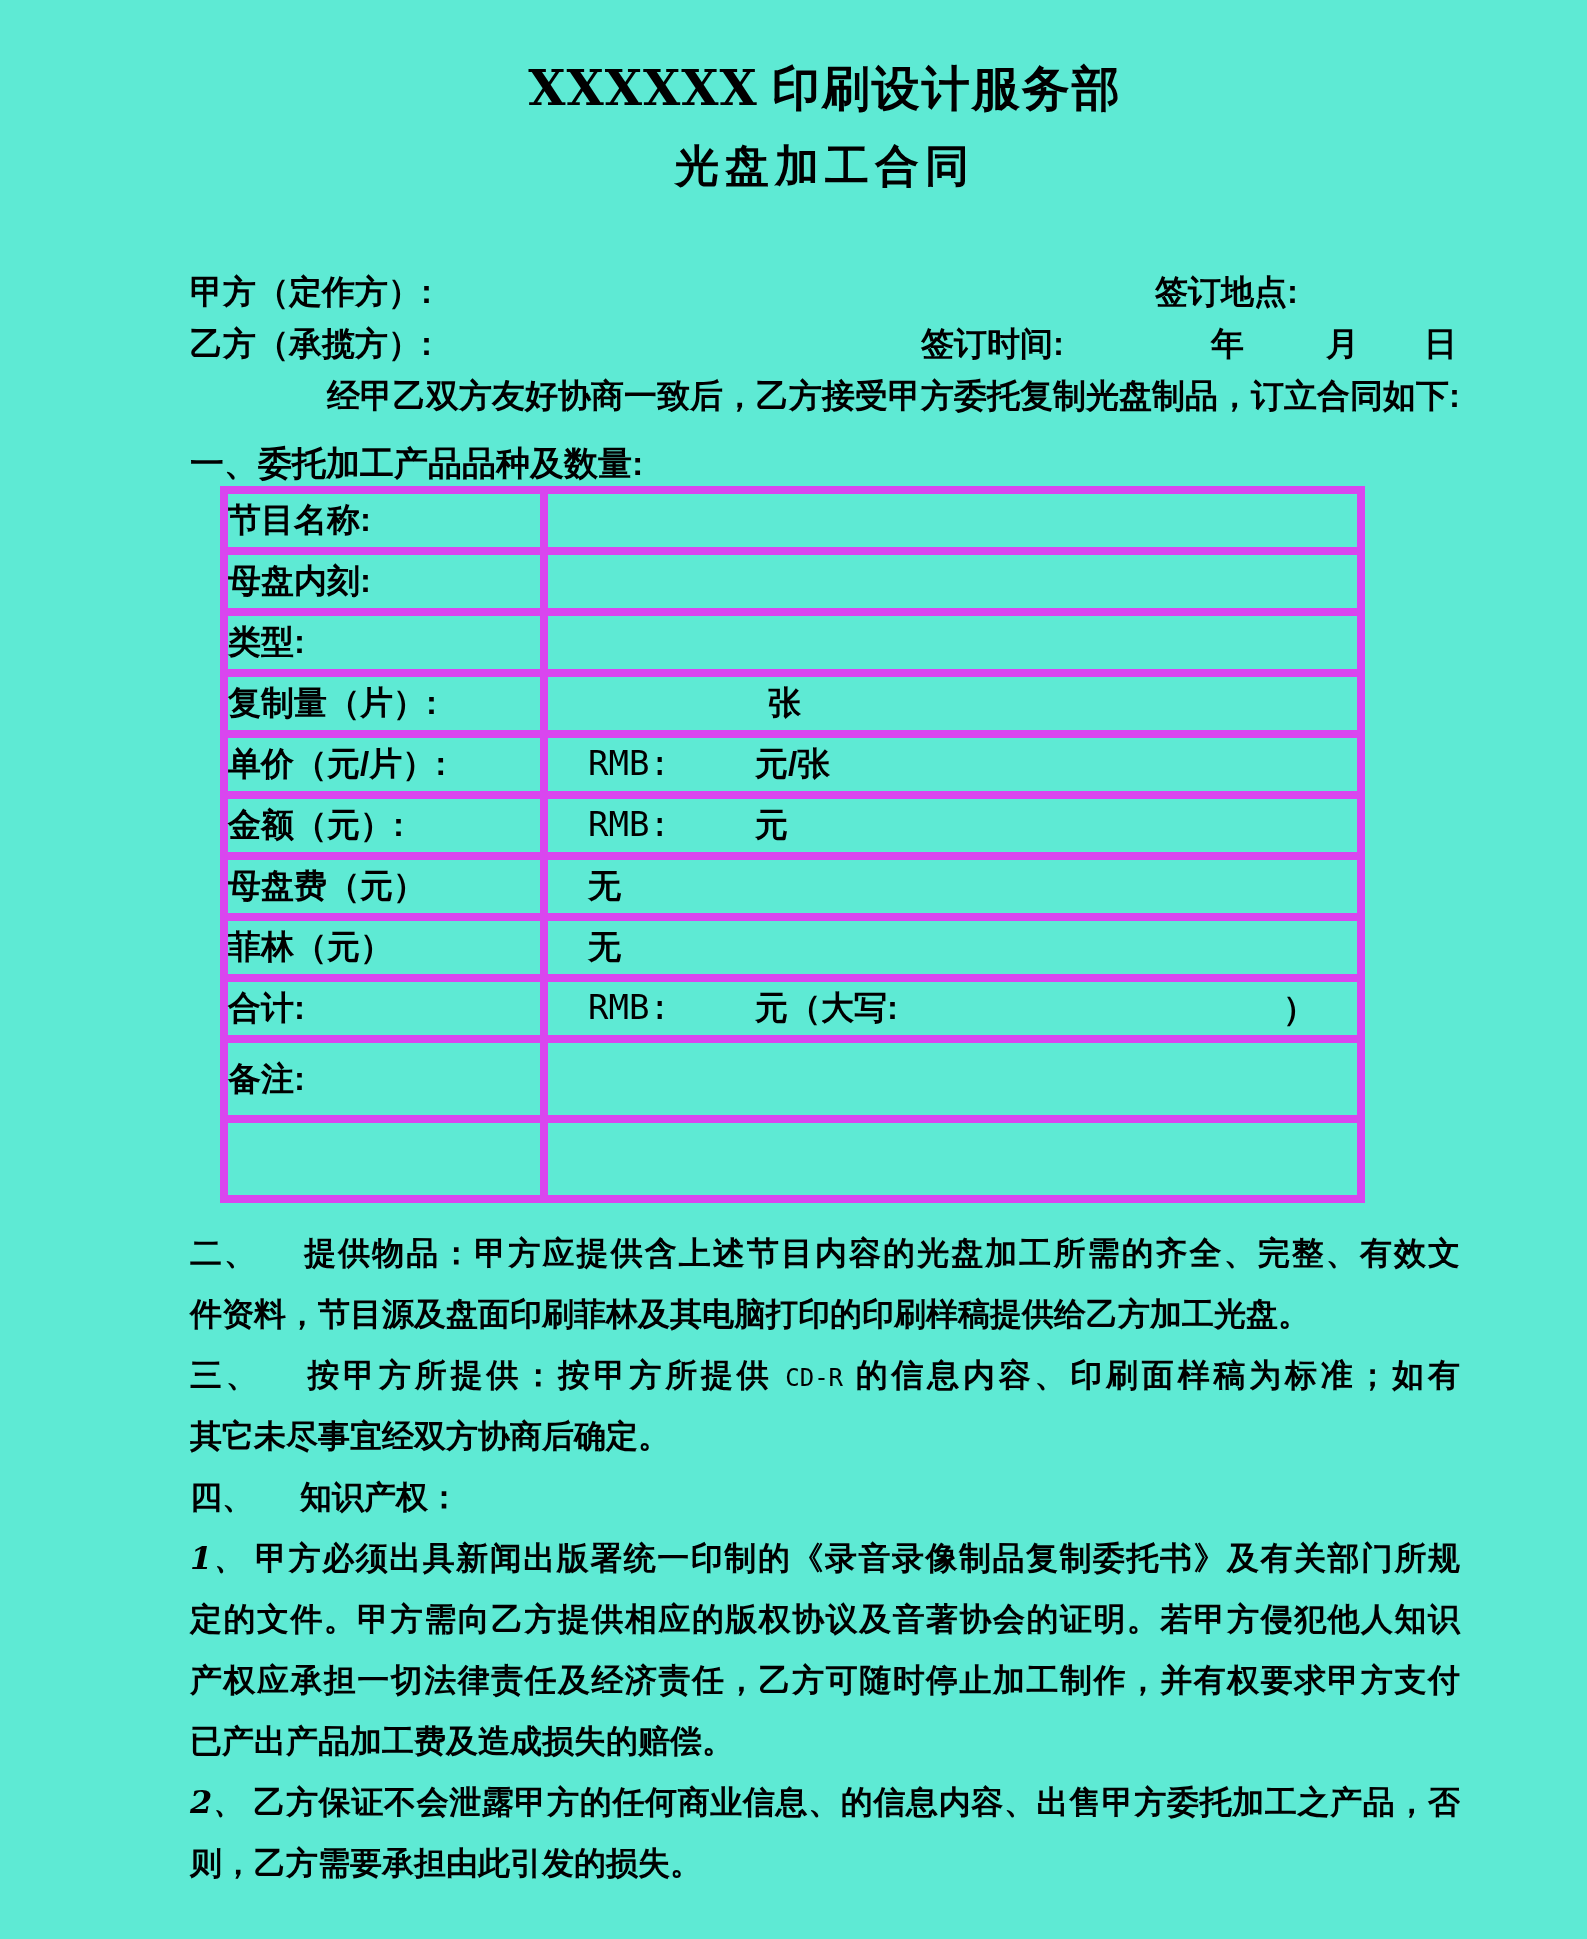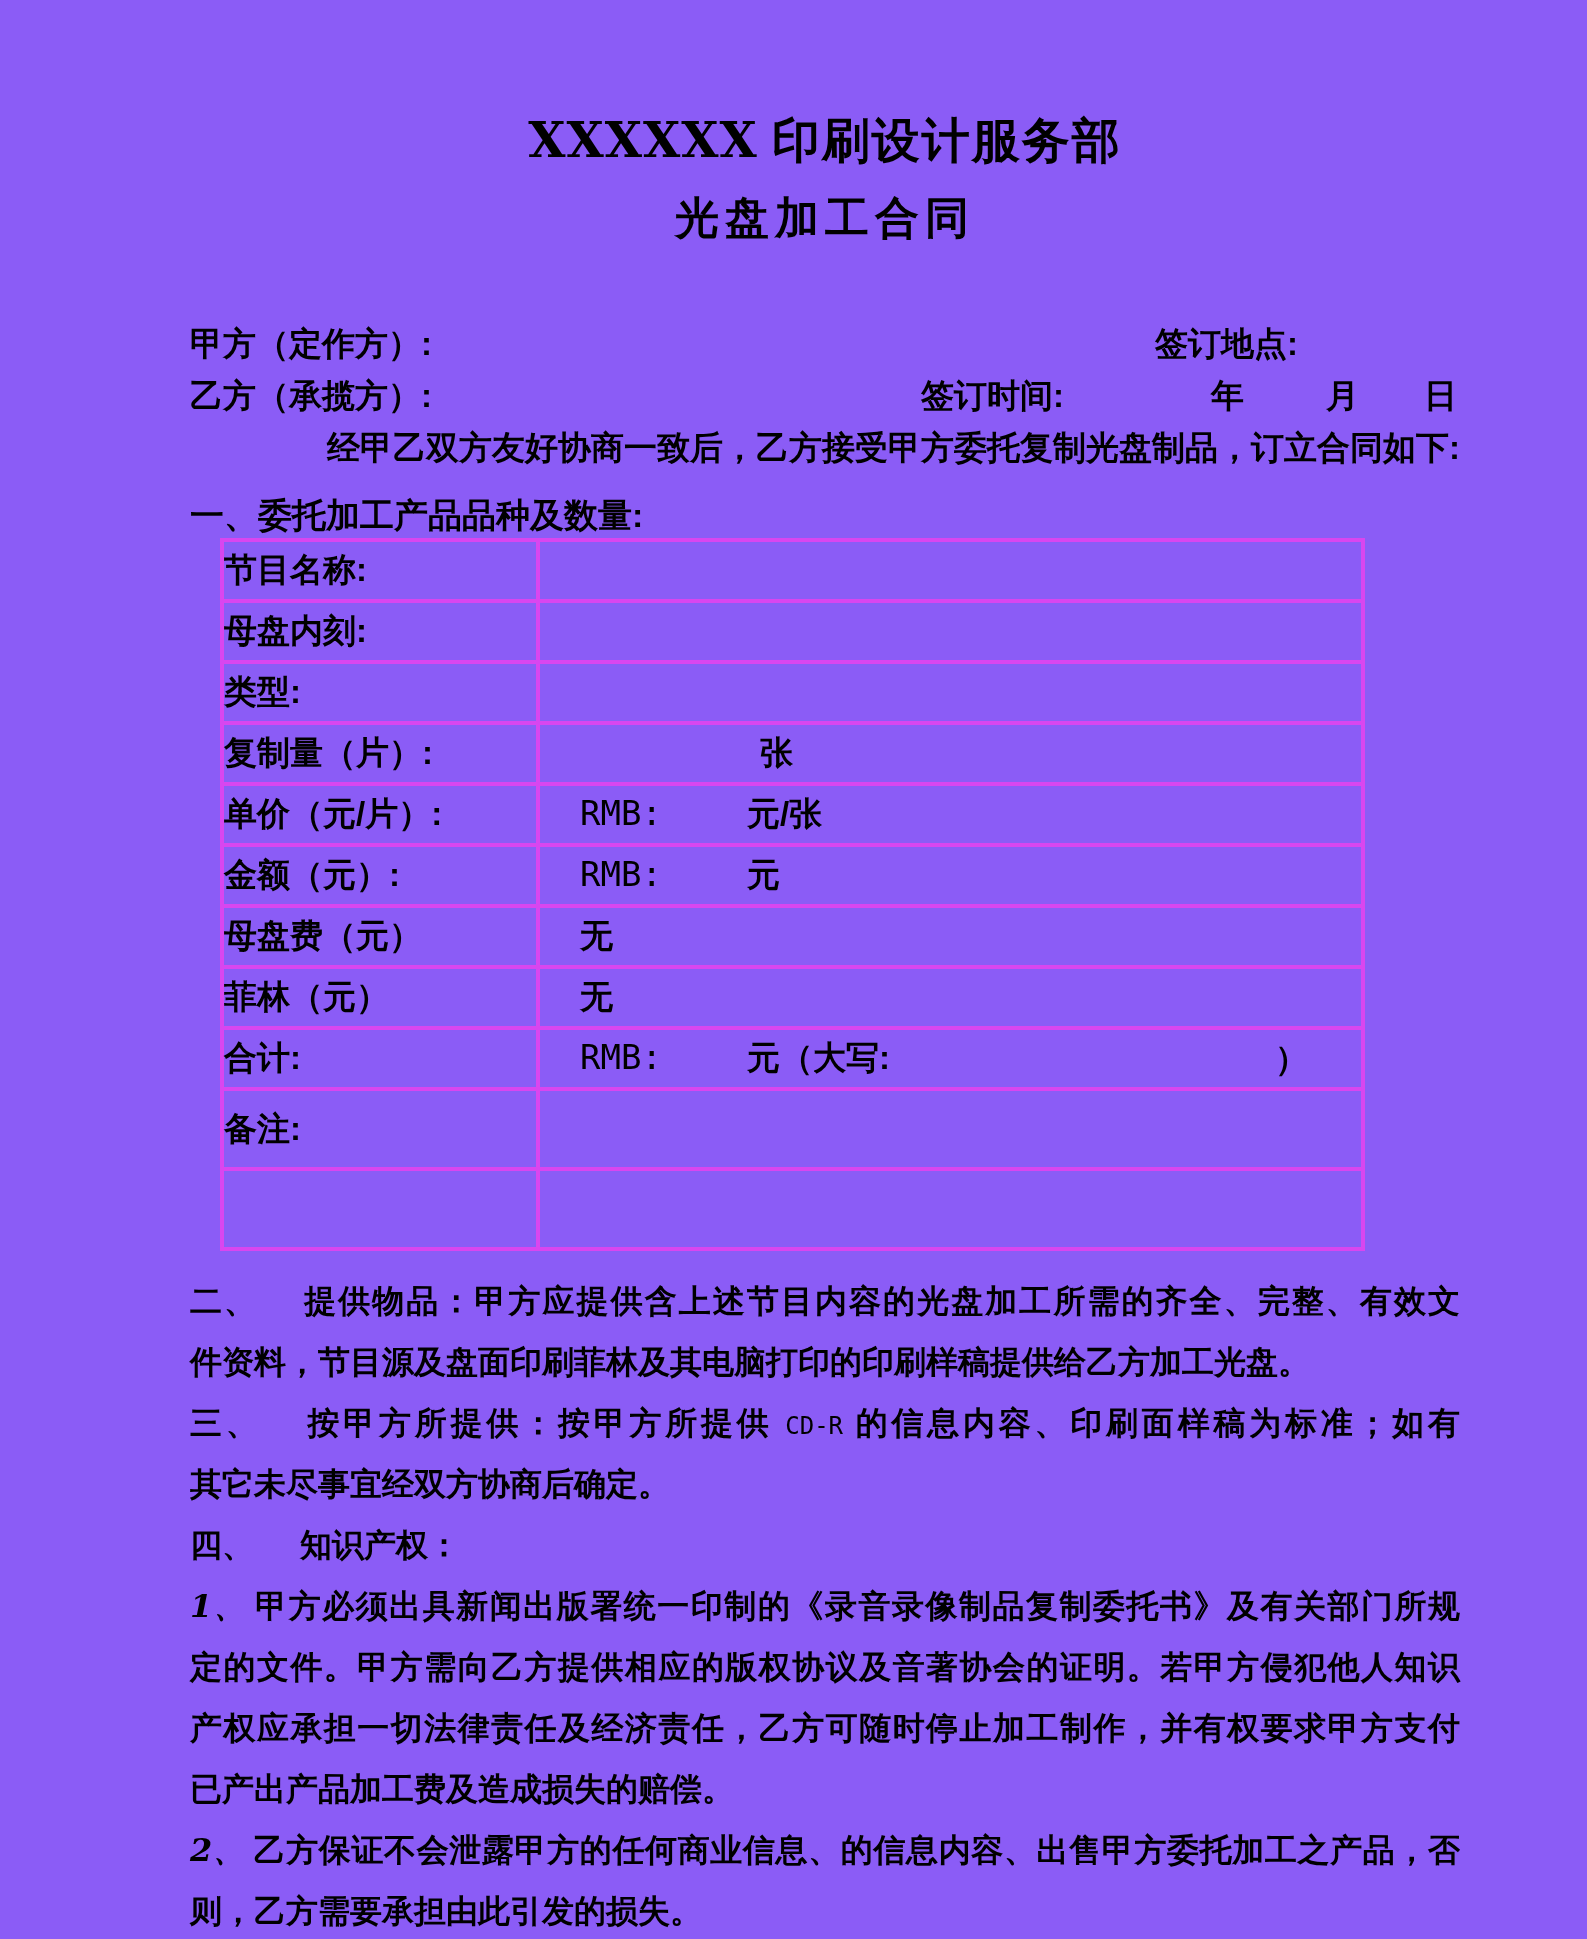--- a/index.html
+++ b/index.html
@@ -1,25 +1,25 @@
 <!DOCTYPE html>
 <html><head>
 <meta charset="utf-8">
 <style>
   html,body{margin:0;padding:0;background:#e8e8e8;}
   .page{
     position:relative;
     width:1587px;height:1939px;
     margin:0 auto;
-    background:#8b5cf6;
+    background:#5eead4;
     color:#000000;
     font-family:"Liberation Sans",sans-serif;
     font-weight:bold;
     box-sizing:border-box;
-    padding:112px 127px 0 190px;
+    padding:60px 127px 0 190px;
     overflow:hidden;
   }
   
   .title1{margin:0;text-align:center;line-height:56px;font-size:48px;
           font-family:"DejaVu Serif",serif;font-weight:bold;}
   .title1 .latin{letter-spacing:1px;margin-right:14px;}
   .title1 .cn{letter-spacing:2px;}
   .title2{margin:22px 0 0 0;text-align:center;line-height:56px;font-size:44px;
           font-family:"DejaVu Serif",serif;font-weight:bold;letter-spacing:6px;}
   
@@ -28,21 +28,21 @@
   .pos-signplace{position:absolute;left:965px;top:0;}
   .pos-signtime{position:absolute;left:731px;top:0;}
   .pos-year{position:absolute;left:1021px;top:0;}
   .pos-month{position:absolute;left:1136px;top:0;}
   .pos-day{position:absolute;left:1234px;top:0;}
   .intro{height:52px;line-height:52px;font-size:33px;text-align:right;}
   
   .sec1-heading{margin-top:18px;height:46px;line-height:46px;font-size:34px;}
   table.items{border-collapse:collapse;margin-left:30px;width:1145px;
               table-layout:fixed;font-size:33px;}
-  table.items td{border:4px solid #d946ef;padding:0;vertical-align:middle;}
+  table.items td{border:8px solid #d946ef;padding:0;vertical-align:middle;}
   td.c1{width:312px;padding-left:18px;}
   tr.r-std{height:61px;}
   tr.r-tall{height:80px;}
   .v-rmb{font-family:"DejaVu Sans Mono",monospace;font-weight:normal;
          font-size:34px;margin-left:40px;}
   .v-after-rmb{margin-left:85px;}
   .v-plain{margin-left:40px;}
   .v-big{margin-left:220px;}
   td.c2{position:relative;}
   .v-close{position:absolute;left:735px;top:50%;transform:translateY(-50%);}

